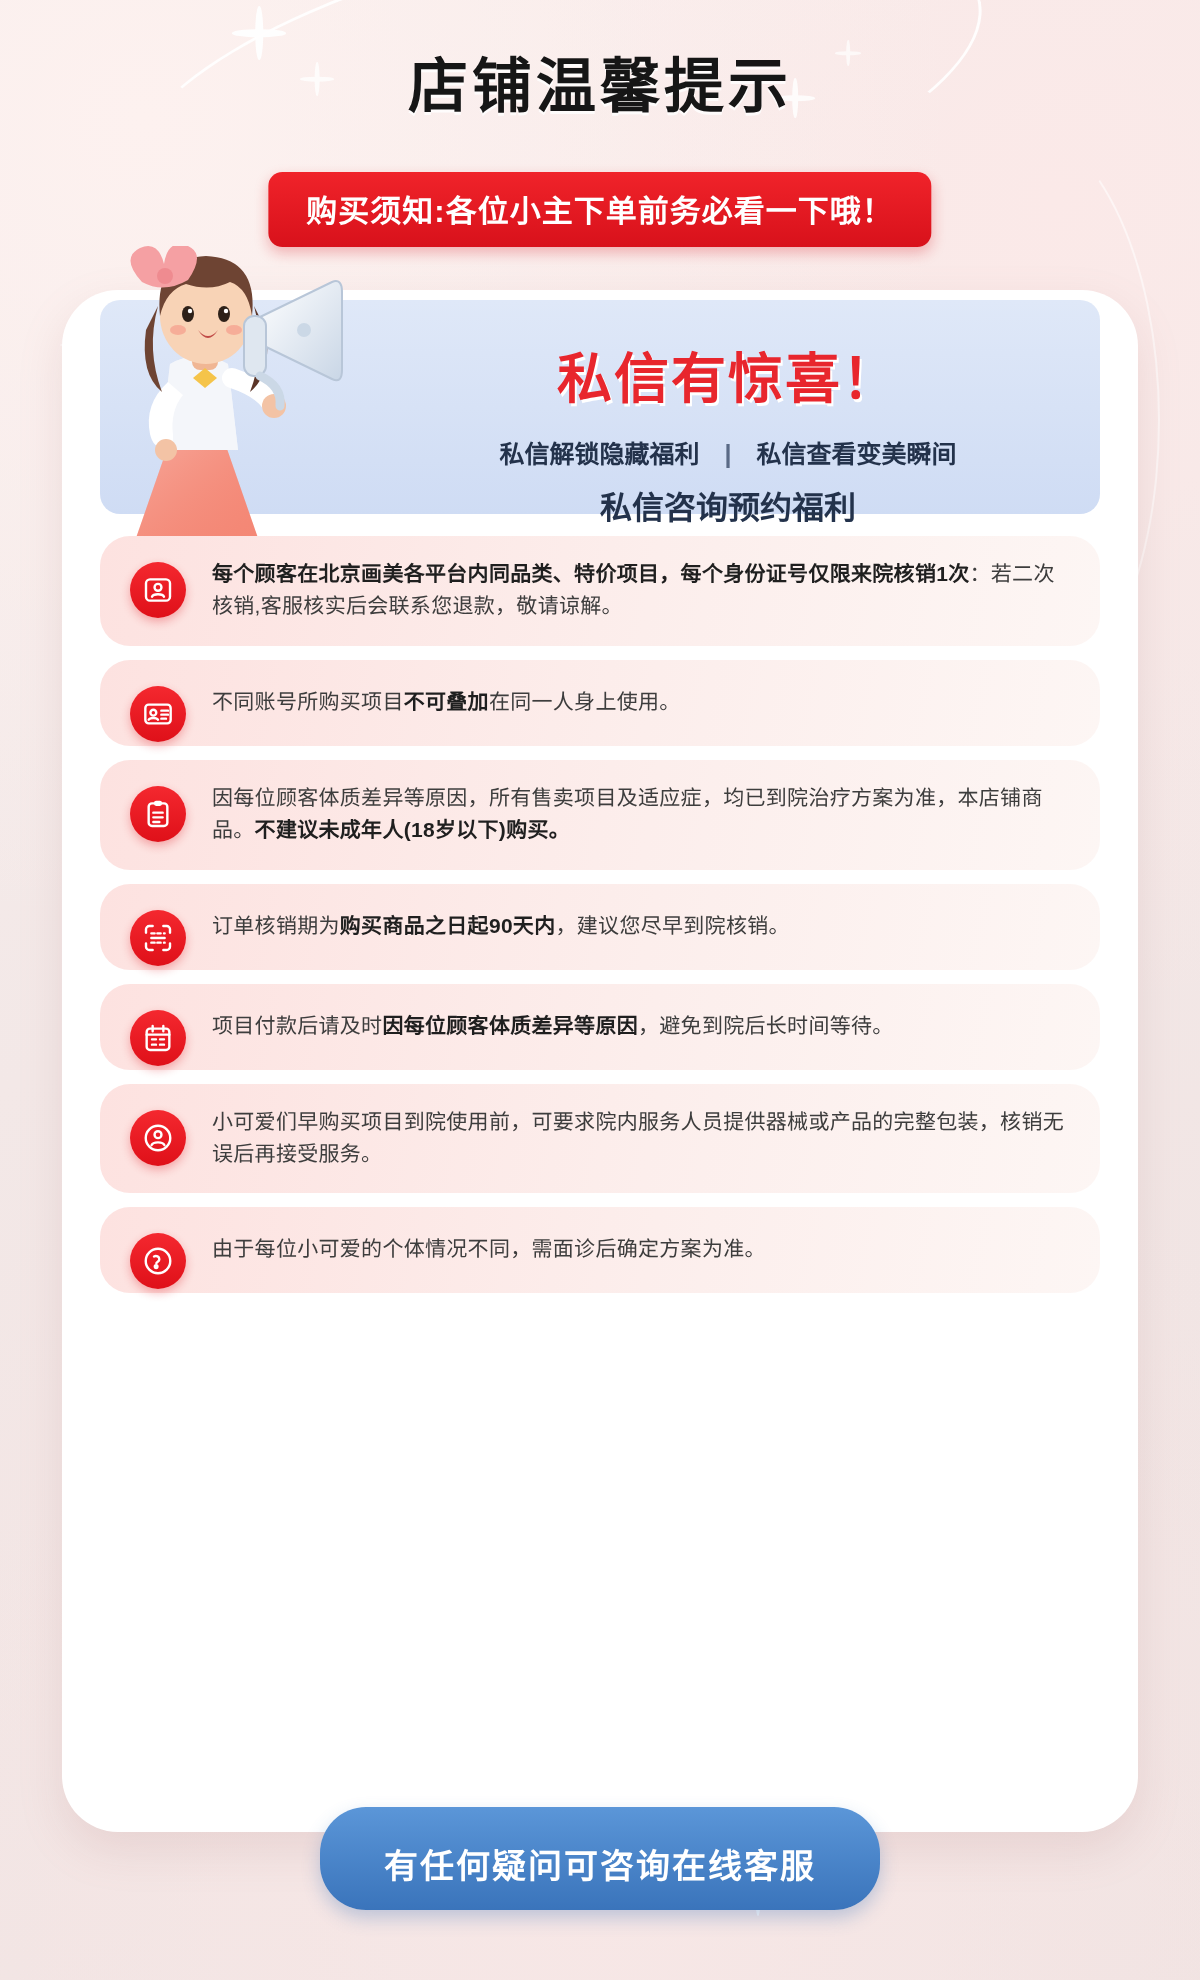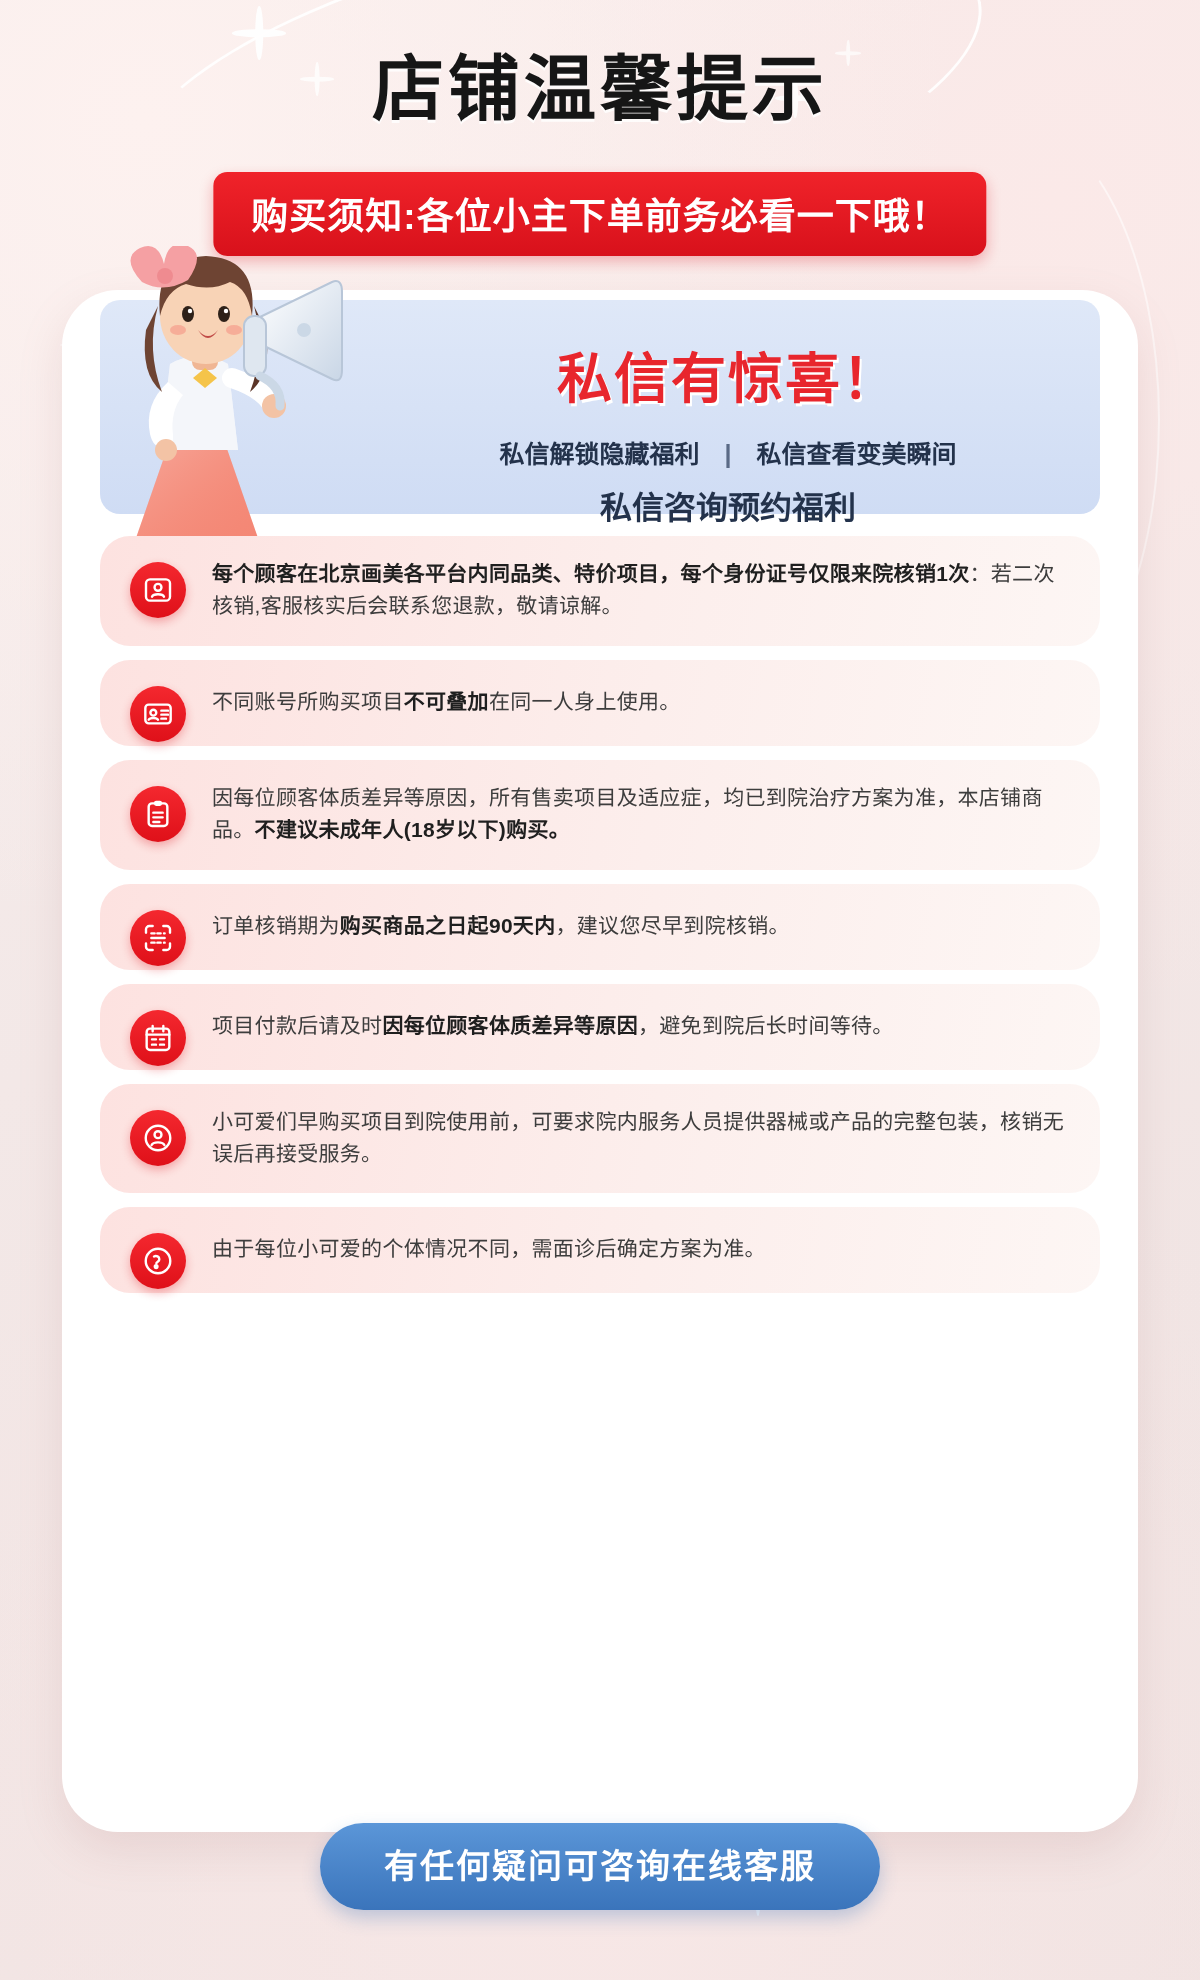--- a/index.html
+++ b/index.html
@@ -46,31 +46,31 @@
   .arc2 {
     position: absolute; right: 40px; top: 120px; width: 300px; height: 600px;
     border: 2px solid rgba(255,255,255,.55);
     border-radius: 50%;
     border-top-color: transparent; border-left-color: transparent;
     pointer-events: none;
   }
 
   
   .main-title {
-    position: absolute; left: 0; right: 0; top: 30px;
+    position: absolute; left: 0; right: 0; top: 37px;
     text-align: center;
     font-family: "DejaVu Sans", "Liberation Sans", sans-serif;
-    font-size: 72px; font-weight: 700; letter-spacing: 4px;
+    font-size: 60px; font-weight: 700; letter-spacing: 4px;
     color: #161616;
     text-shadow: 0 3px 0 rgba(255,255,255,.8);
   }
   .subtitle-pill {
     position: absolute; left: 50%; transform: translateX(-50%); top: 172px;
     background: linear-gradient(180deg, #f0232a 0%, #d8111b 100%);
-    color: #fff; font-size: 37px; font-weight: 700; letter-spacing: 1px;
+    color: #fff; font-size: 31px; font-weight: 700; letter-spacing: 1px;
     padding: 14px 38px 16px; border-radius: 14px;
     box-shadow: 0 6px 14px rgba(216,17,27,.28);
     white-space: nowrap;
   }
 
   
   .card {
     position: absolute; left: 62px; top: 290px; width: 1076px; height: 1542px;
     background: #fff; border-radius: 56px;
     box-shadow: 0 18px 44px rgba(180,130,130,.18);
@@ -120,21 +120,21 @@
     font-size: 21px; line-height: 1.52; color: #3d3d3d;
     letter-spacing: .3px;
   }
   .row-text b { font-weight: 700; color: #1f1f1f; }
 
   
   .footer-btn {
     position: absolute; left: 50%; transform: translateX(-50%); bottom: 70px;
     background: linear-gradient(180deg, #5b96d8 0%, #3a74bb 100%);
     color: #fff; font-size: 34px; font-weight: 700; letter-spacing: 2px;
-    padding: 16px 64px 22px; border-radius: 46px;
+    padding: 32px 64px 22px; border-radius: 46px;
     box-shadow: 0 8px 18px rgba(58,116,187,.3);
     white-space: nowrap;
   }
 </style>
 </head>
 <body>
 
 <div class="arc"></div>
 <div class="arc2"></div>
 <div class="spark s1"></div>

